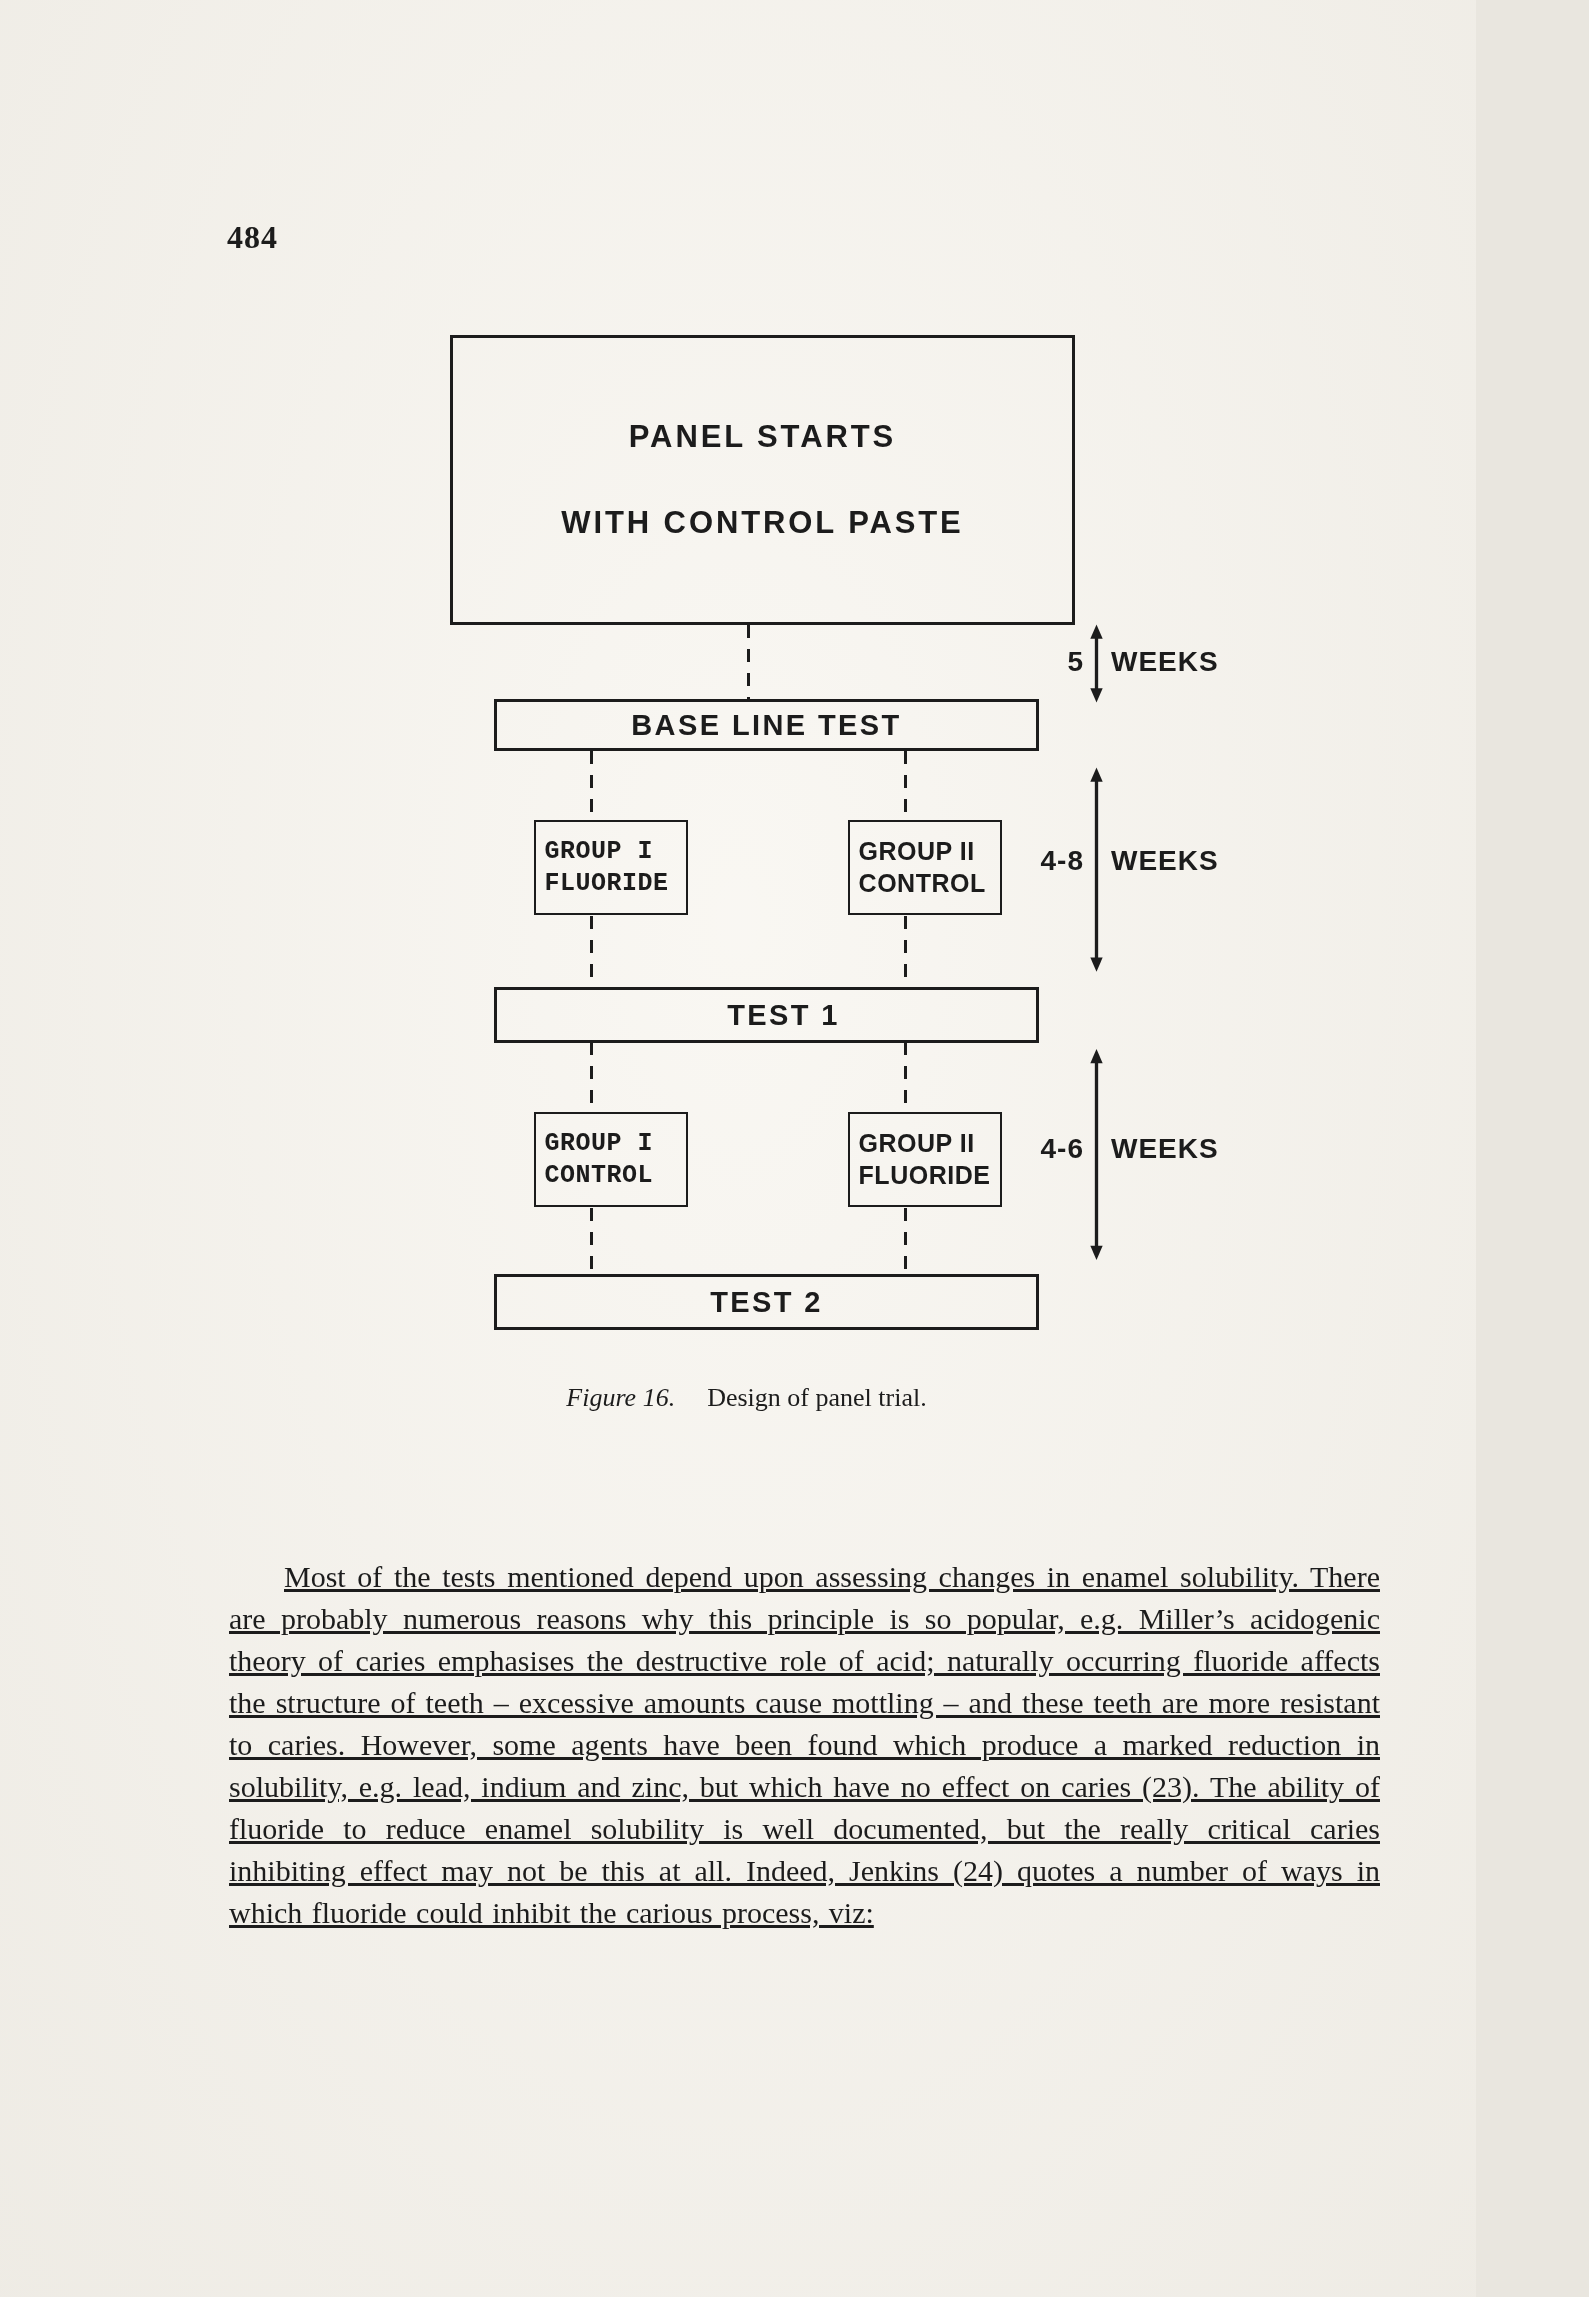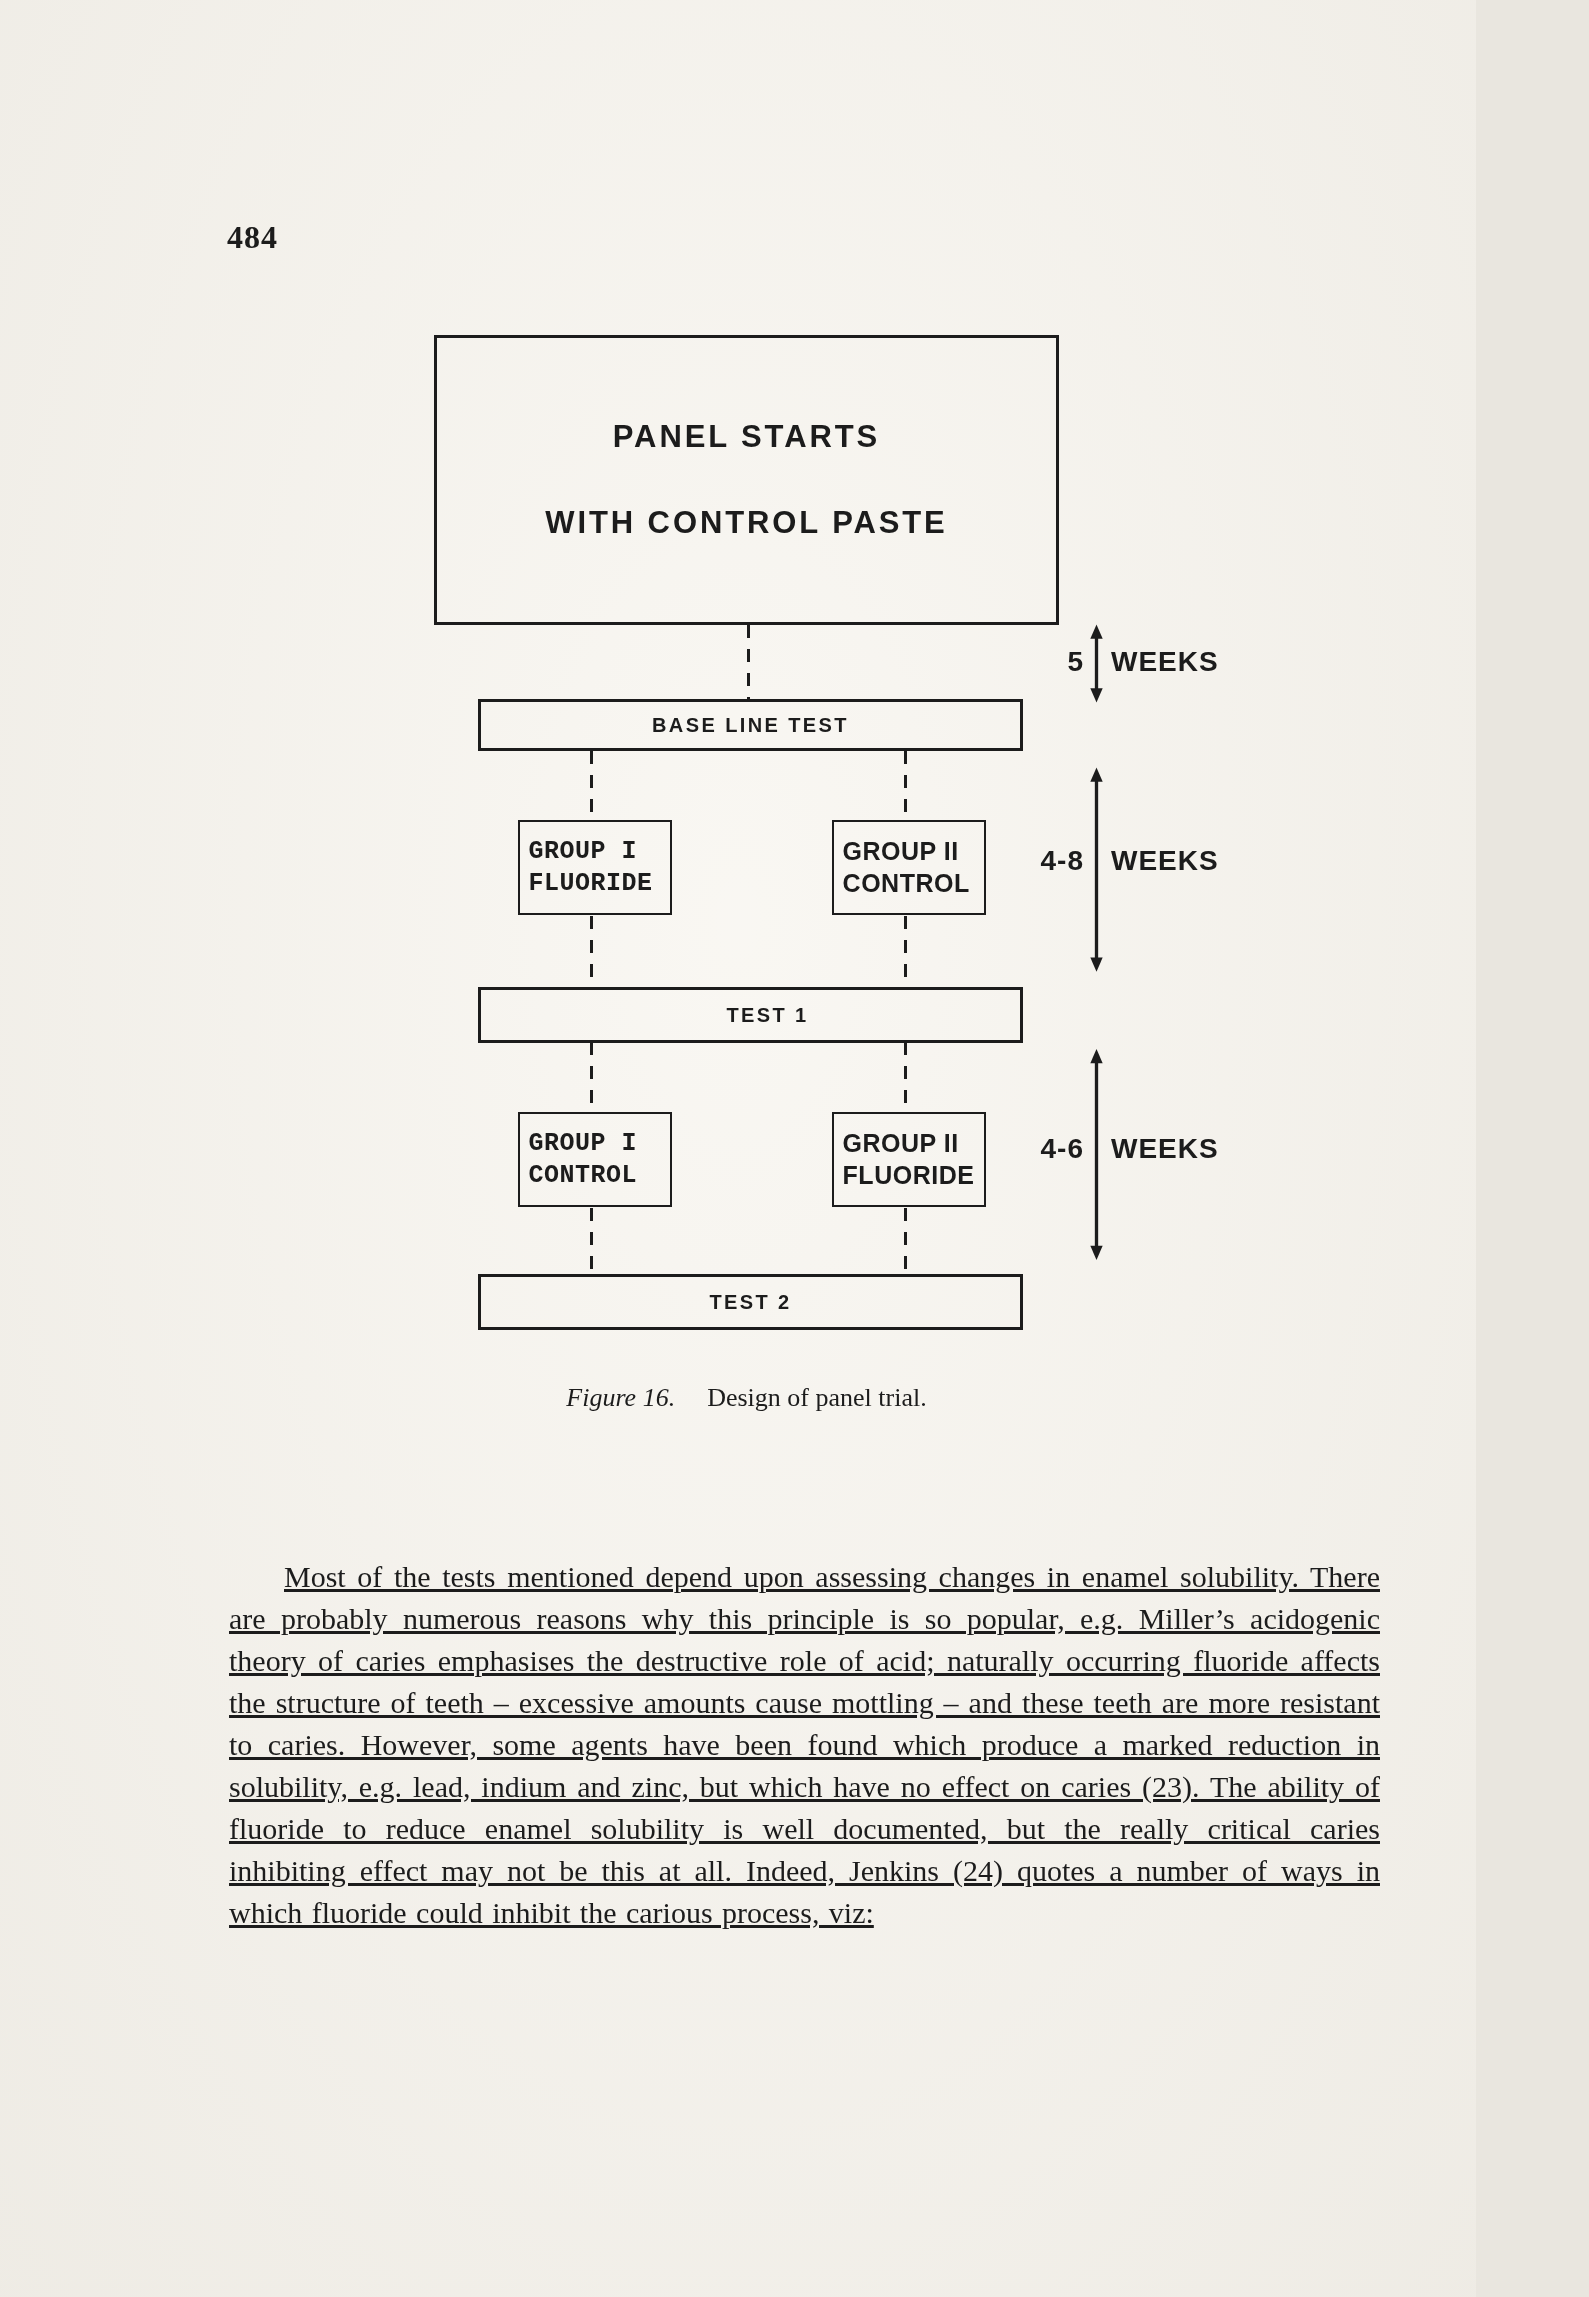--- a/index.html
+++ b/index.html
@@ -34,28 +34,29 @@
   
   .dbox{
     position:absolute;
     border:3.8px solid var(--ink);
     display:flex; flex-direction:column;
     align-items:center; justify-content:center;
     font-family:"Liberation Sans", sans-serif;
     font-weight:700;
     color:var(--ink);
     background:transparent;
+    margin-left:16px;
   }
   .panel-box{
     left:434px; top:335px; width:625px; height:290px;
     font-size:31px; letter-spacing:2.9px; gap:50px;
   }
   .wide-box{
     left:478px; top:699px; width:545px; height:52px;
-    font-size:20px; letter-spacing:2.4px;text-align:right;
+    font-size:29px; letter-spacing:2.4px;text-align:right;
   }
   .test1-box{ top:987px; height:56px;padding-left:34px; }
   .test2-box{ top:1274px; height:56px; }
   .group-box{
     width:154px; height:95px;
     border-width:2.9px;
     align-items:flex-start; justify-content:center;
     padding-left:8.6px; gap:5.8px;
     font-size:25px; letter-spacing:0.5px; line-height:27px;
   }

